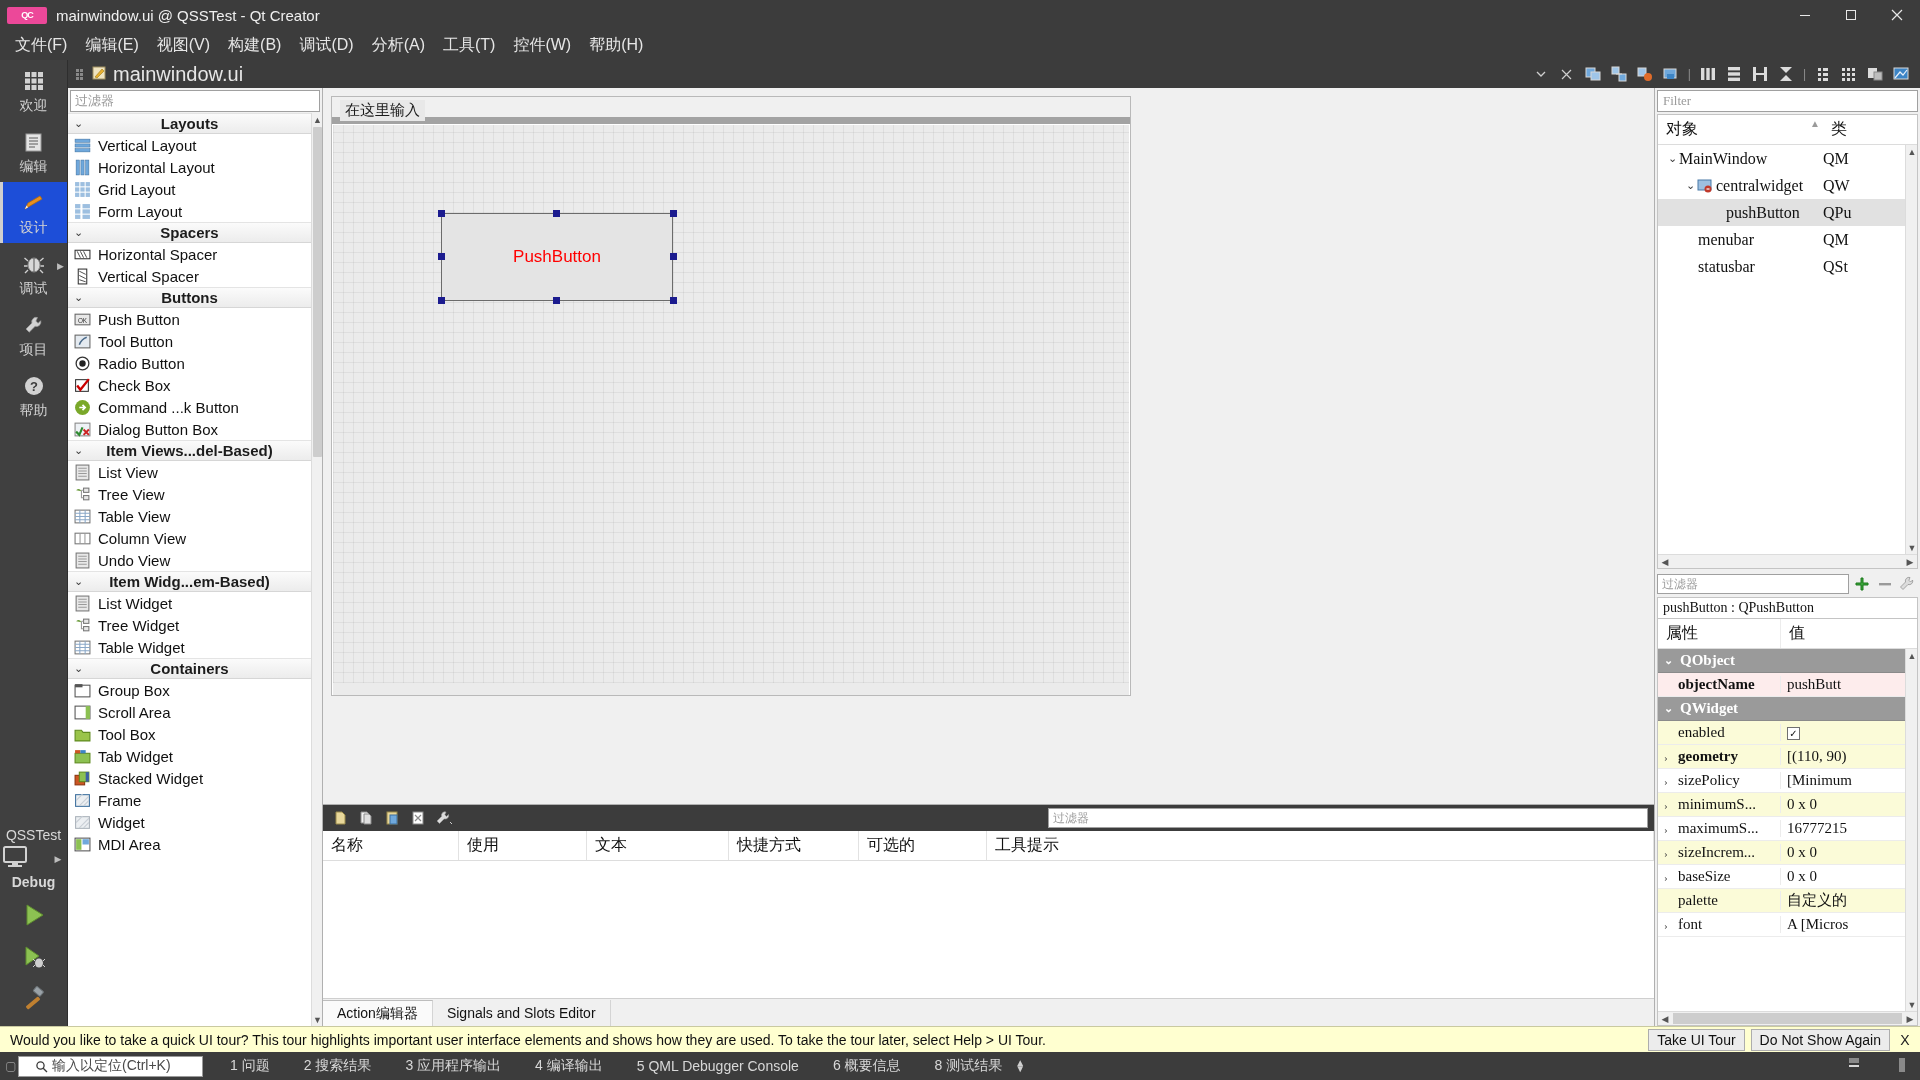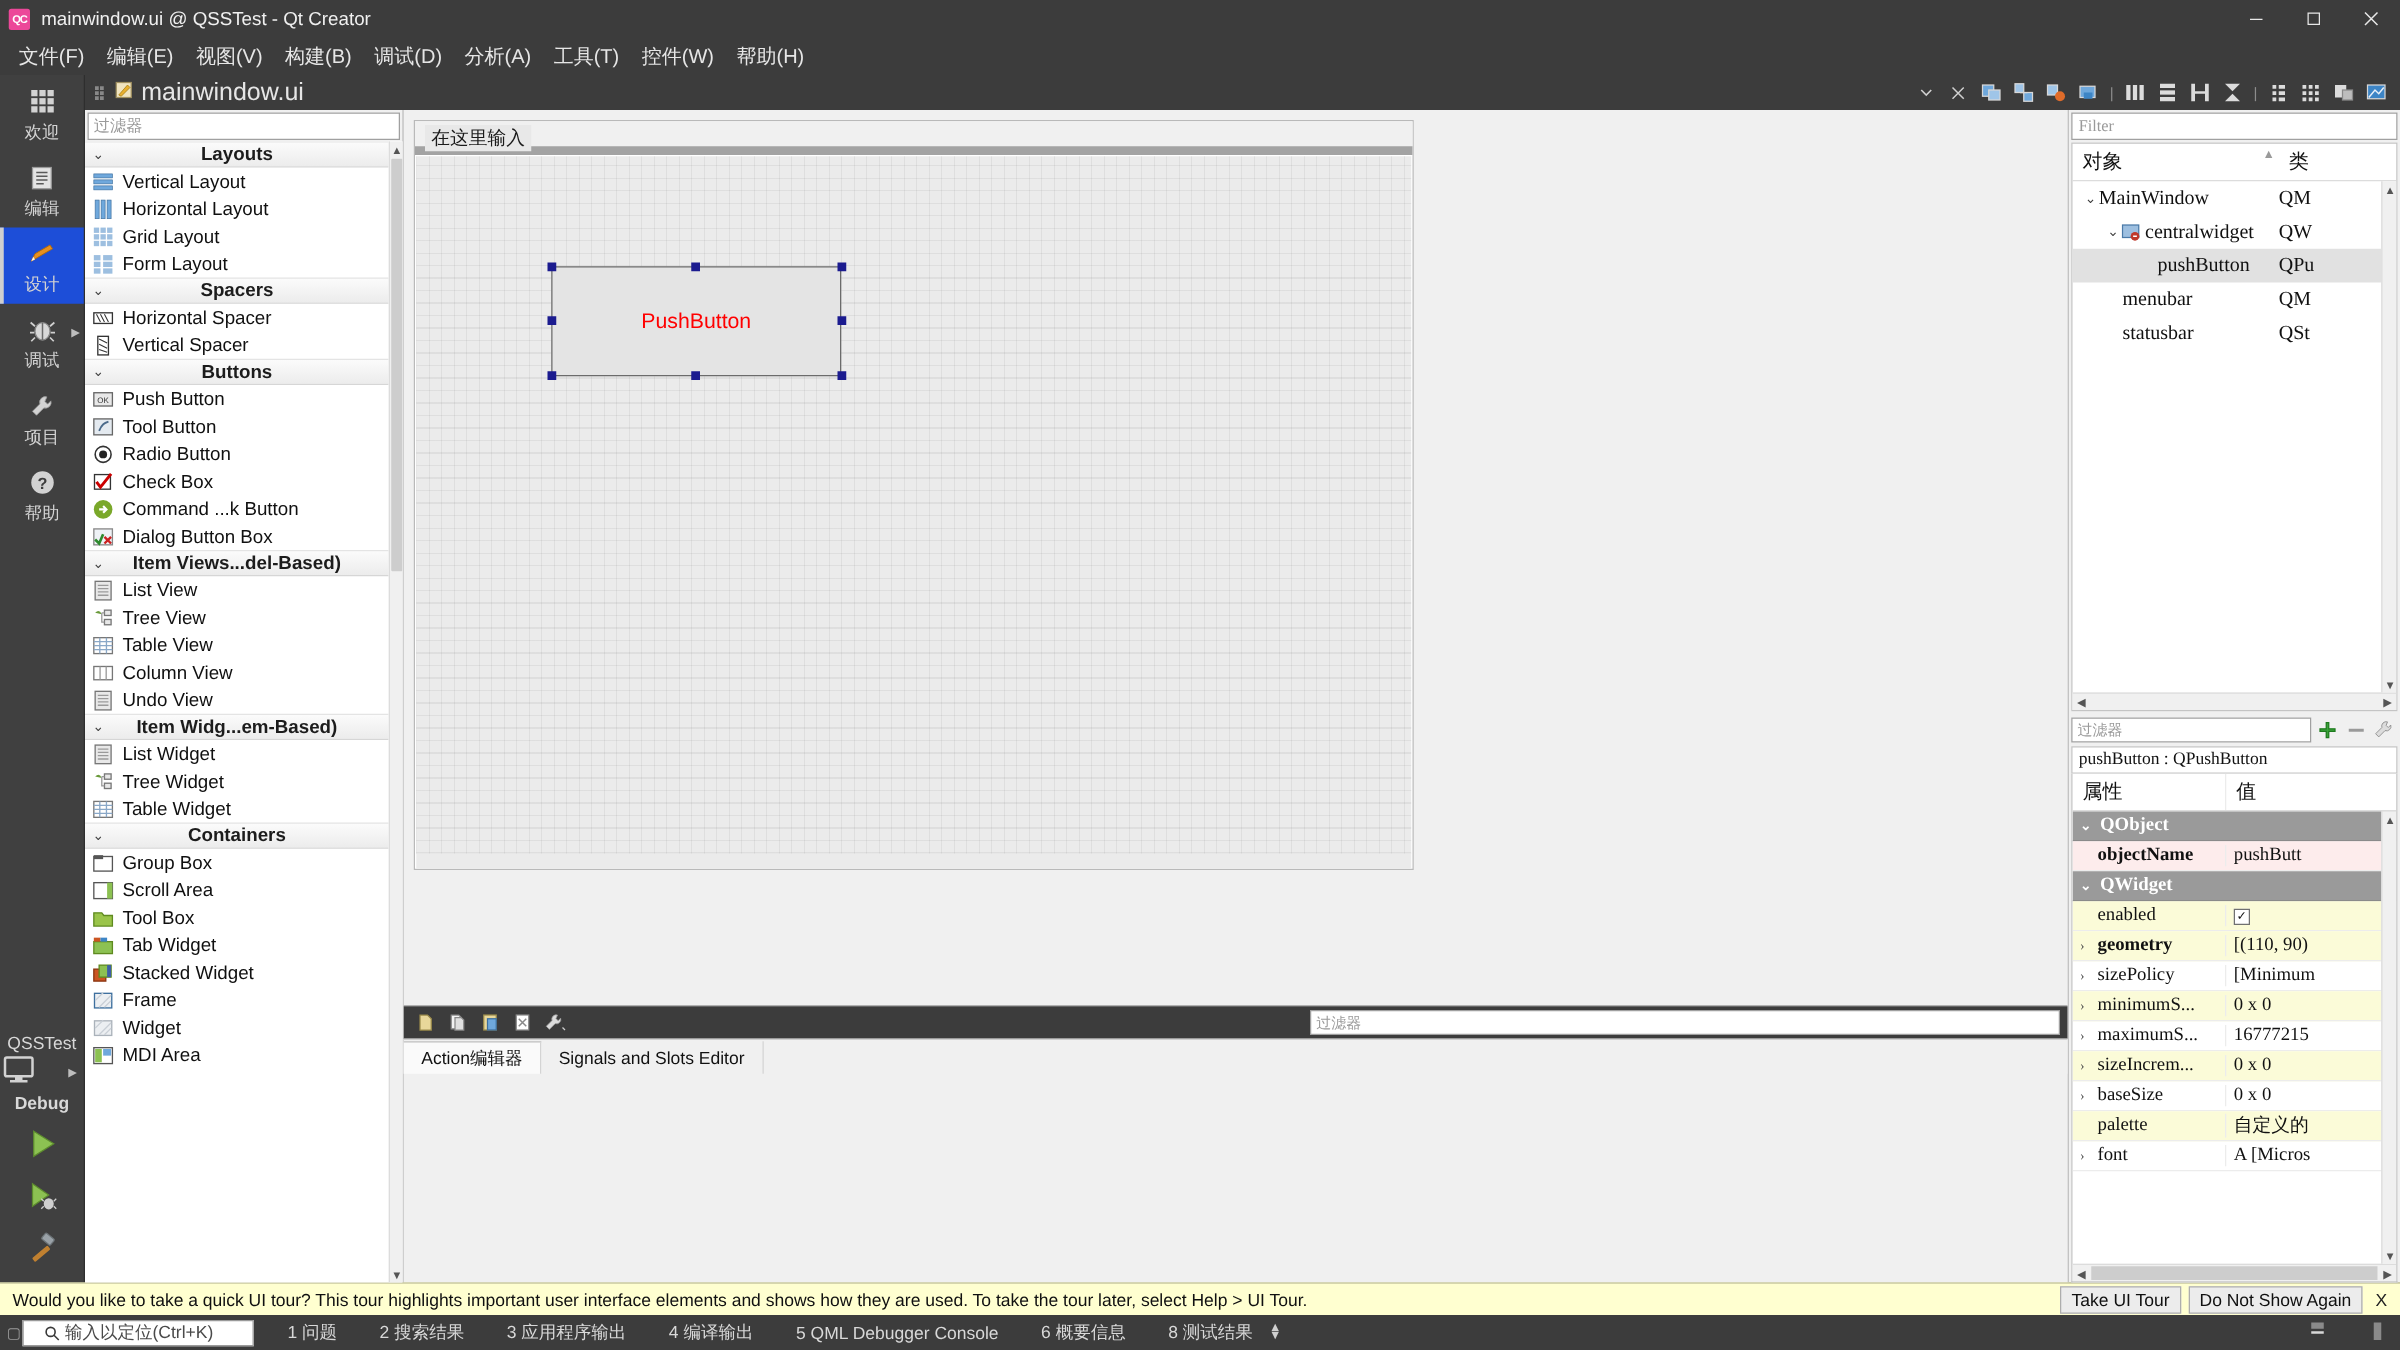--- a/index.html
+++ b/index.html
@@ -11,21 +11,21 @@
     -webkit-font-smoothing: antialiased;
   }
   .app { position: relative; width: 1920px; height: 1080px; display: flex; flex-direction: column; background:#3c3c3c; }
 
   
   .titlebar {
     height: 30px; background: #3c3c3c; color: #f0f0f0;
     display: flex; align-items: center; flex: 0 0 30px;
   }
   .qt-logo {
-    width: 17px; height: 17px; margin-left: 7px; margin-right: 9px;
+    width: 40px; height: 17px; margin-left: 7px; margin-right: 9px;
     background: #ec4899; border-radius: 2px; position: relative;
     display:flex; align-items:center; justify-content:center;
     font-size: 9px; color:#fff; font-weight:bold; letter-spacing:-1px;
   }
   .title-text { font-size: 15px; }
   .win-btns { margin-left: auto; display: flex; height: 30px; }
   .win-btn {
     width: 46px; height: 30px; display: flex; align-items: center; justify-content: center;
     color: #e8e8e8; font-size: 14px; line-height: 1;
   }
@@ -853,20 +853,31 @@
                   </svg>
               </div>
               <div class="ae-ic">
                 <svg width="18" height="16" viewBox="0 0 18 16">
                     <path d="M11 2a3.5 3.5 0 0 0-4.4 4.4L2 11l2.5 2.5 4.6-4.6A3.5 3.5 0 0 0 13.5 4.5l-2 2-1.7-1.7z" fill="#dcdcdc" stroke="#9a9a9a" stroke-width="0.6"></path>
                     <path d="M15 12 L17 14" stroke="#cfcfcf"></path>
                   </svg>
               </div>
               <div class="ae-filter">过滤器</div>
             </div>
+            <div class="ae-table">
+              <div class="ae-head">
+                <div class="ae-th" style="width:136px">名称</div>
+                <div class="ae-th" style="width:128px">使用</div>
+                <div class="ae-th" style="width:142px">文本</div>
+                <div class="ae-th" style="width:130px">快捷方式</div>
+                <div class="ae-th" style="width:128px">可选的</div>
+                <div class="ae-th" style="flex:1 1 auto">工具提示</div>
+              </div>
+              <div class="ae-body"></div>
+            </div>
             <div class="ae-tabs">
               <div class="ae-tab active">Action编辑器</div>
               <div class="ae-tab">Signals and Slots Editor</div>
             </div>
           </div>
         </div>
 
         <div class="rightdock">
           <div class="rd-filter">Filter</div>
 

